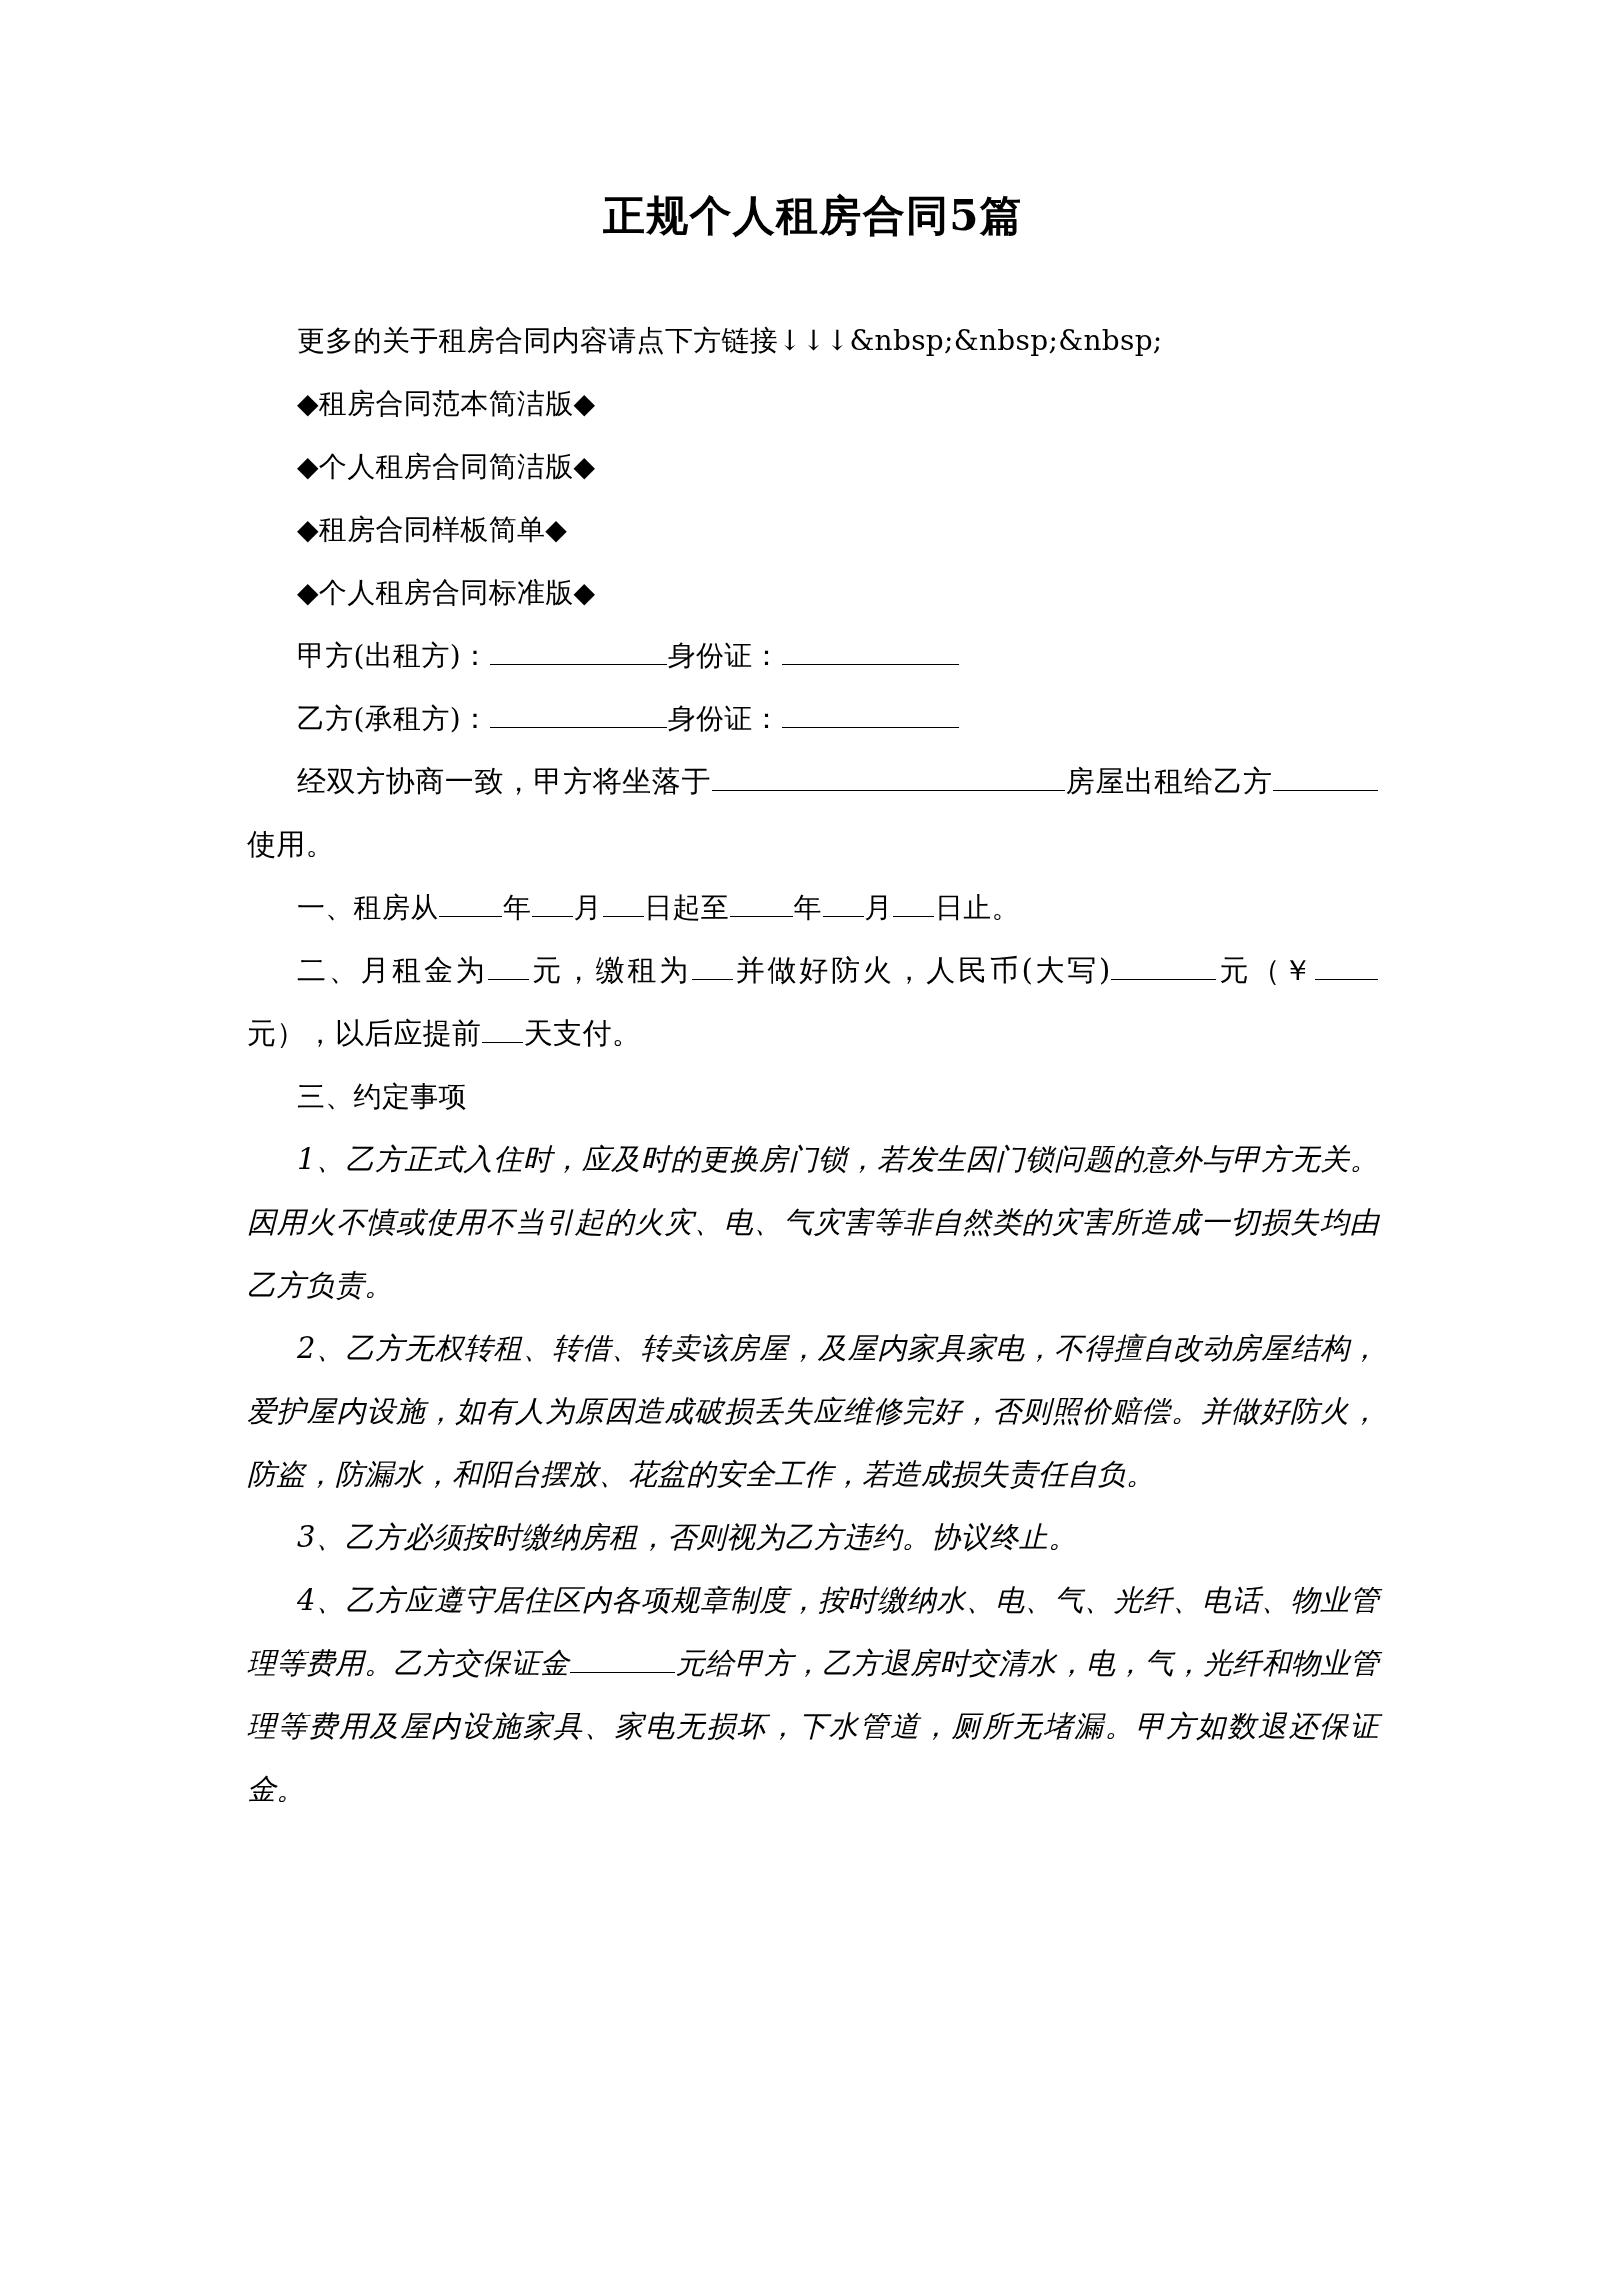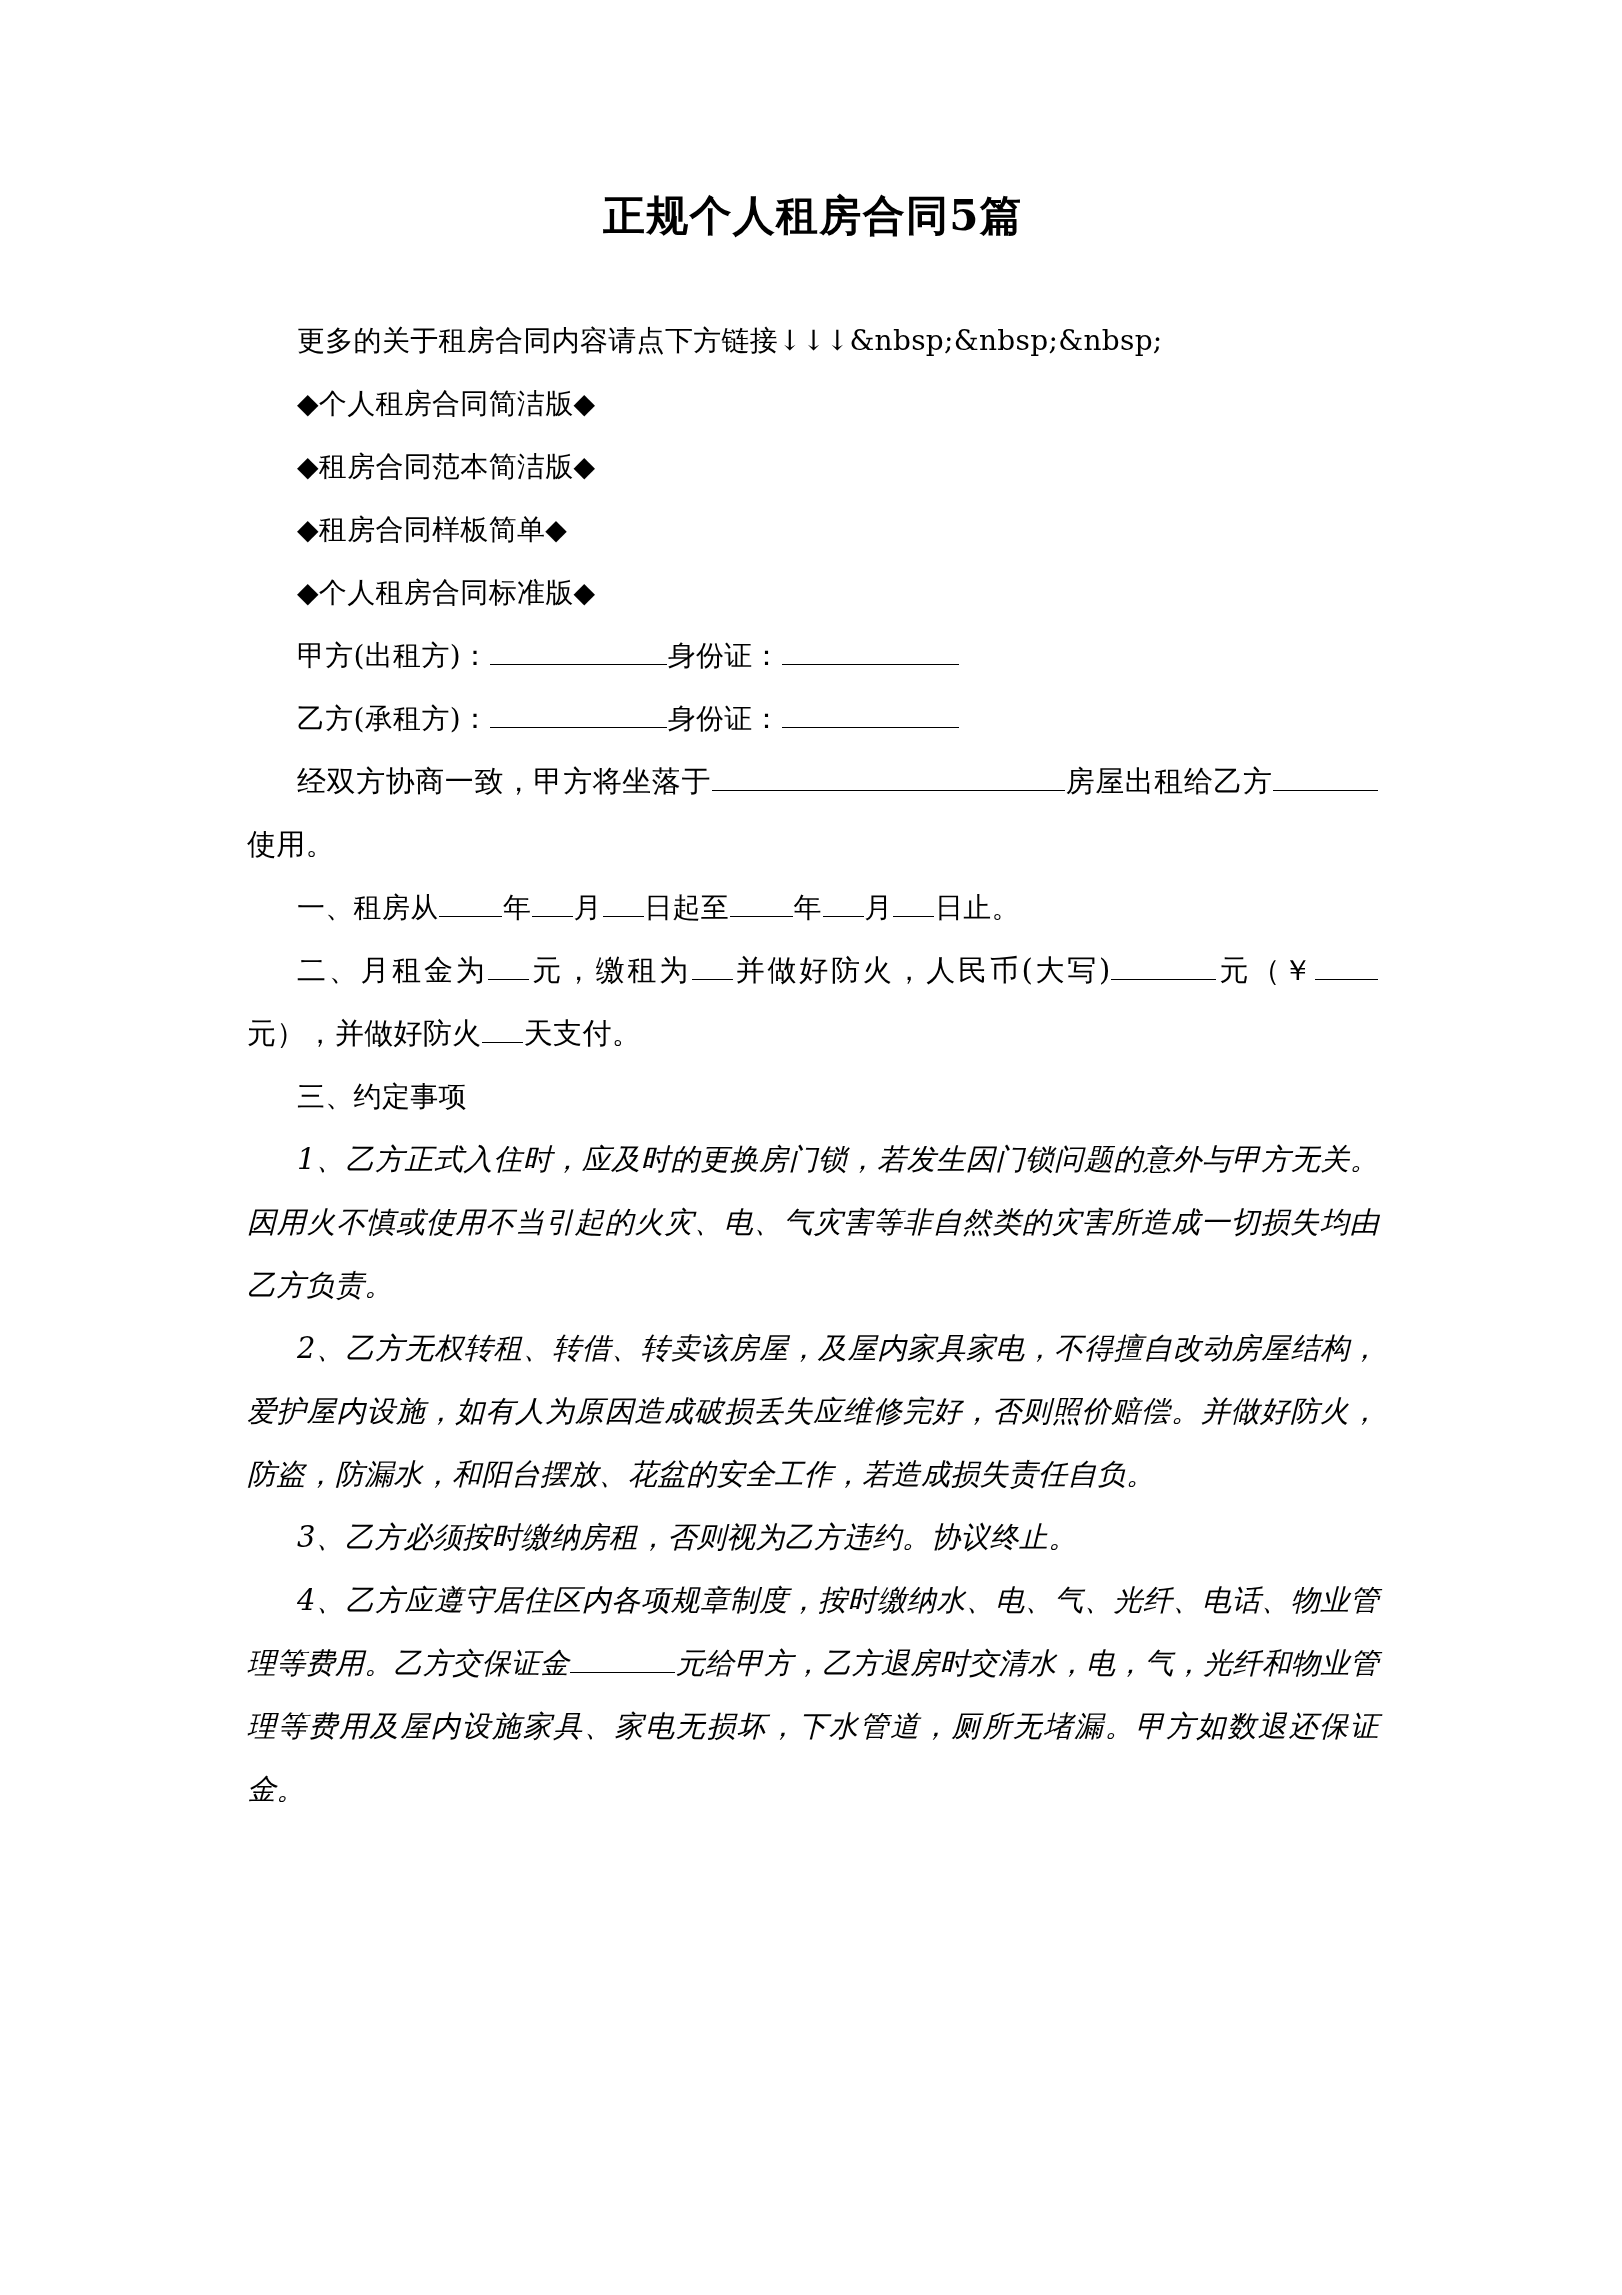--- a/index.html
+++ b/index.html
@@ -83,22 +83,22 @@
 </head>
 <body>
 
 <div id="page">
   <div id="content">
 
     <h1 class="doc-title">正规个人租房合同5篇</h1>
 
     <div class="body-line indent2 first-block">更多的关于租房合同内容请点下方链接↓↓↓&amp;nbsp;&amp;nbsp;&amp;nbsp;</div>
 
+    <div class="body-line indent2">◆租房合同范本简洁版◆</div>
     <div class="body-line indent2">◆个人租房合同简洁版◆</div>
-    <div class="body-line indent2">◆租房合同范本简洁版◆</div>
     <div class="body-line indent2">◆租房合同样板简单◆</div>
     <div class="body-line indent2">◆个人租房合同标准版◆</div>
 
 
     <div class="body-line indent2">
       <span>甲方(出租方)：</span><span class="blank b-xl"></span><span>身份证：</span><span class="blank b-xl"></span>
     </div>
 
     <div class="body-line indent2">
       <span>乙方(承租方)：</span><span class="blank b-xl"></span><span>身份证：</span><span class="blank b-xl"></span>
@@ -106,21 +106,21 @@
 
     <div class="para">
       <span>经双方协商一致，甲方将坐落于</span><span class="blank b-wide"></span><span>房屋出租给乙方</span><span class="blank b-lg"></span><span>使用。</span>
     </div>
 
     <div class="body-line indent2">
       <span>一、</span><span>租房从</span><span class="blank b-md"></span><span>年</span><span class="blank b-sm"></span><span>月</span><span class="blank b-sm"></span><span>日起至</span><span class="blank b-md"></span><span>年</span><span class="blank b-sm"></span><span>月</span><span class="blank b-sm"></span><span>日止。</span>
     </div>
 
     <div class="para">
-      <span>二、</span><span>月租金为</span><span class="blank b-sm"></span><span>元，缴租为</span><span class="blank b-sm"></span><span>并做好防火，人民币(大写)</span><span class="blank b-lg"></span><span>元（￥</span><span class="blank b-md"></span><span>元），并做好防火</span><span class="blank b-sm"></span><span>天支付。</span>
+      <span>二、</span><span>月租金为</span><span class="blank b-sm"></span><span>元，缴租为</span><span class="blank b-sm"></span><span>并做好防火，人民币(大写)</span><span class="blank b-lg"></span><span>元（￥</span><span class="blank b-md"></span><span>元），以后应提前</span><span class="blank b-sm"></span><span>天支付。</span>
     </div>
 
     <div class="body-line indent2">三、约定事项</div>
 
     <div class="para nowrapfix">
       <span>1、</span><span>乙方正式入住时，应及时的更换房门锁，若发生因门锁问题的意外与甲方无关。因用火不慎或使用不当引起的火灾、电、气灾害等非自然类的灾害所造成一切损失均由乙方负责。</span>
     </div>
 
     <div class="para nowrapfix">
       <span>2、</span><span>乙方无权转租、转借、转卖该房屋，及屋内家具家电，不得擅自改动房屋结构，爱护屋内设施，如有人为原因造成破损丢失应维修完好，否则照价赔偿。并做好防火，防盗，防漏水，和阳台摆放、花盆的安全工作，若造成损失责任自负。</span>

